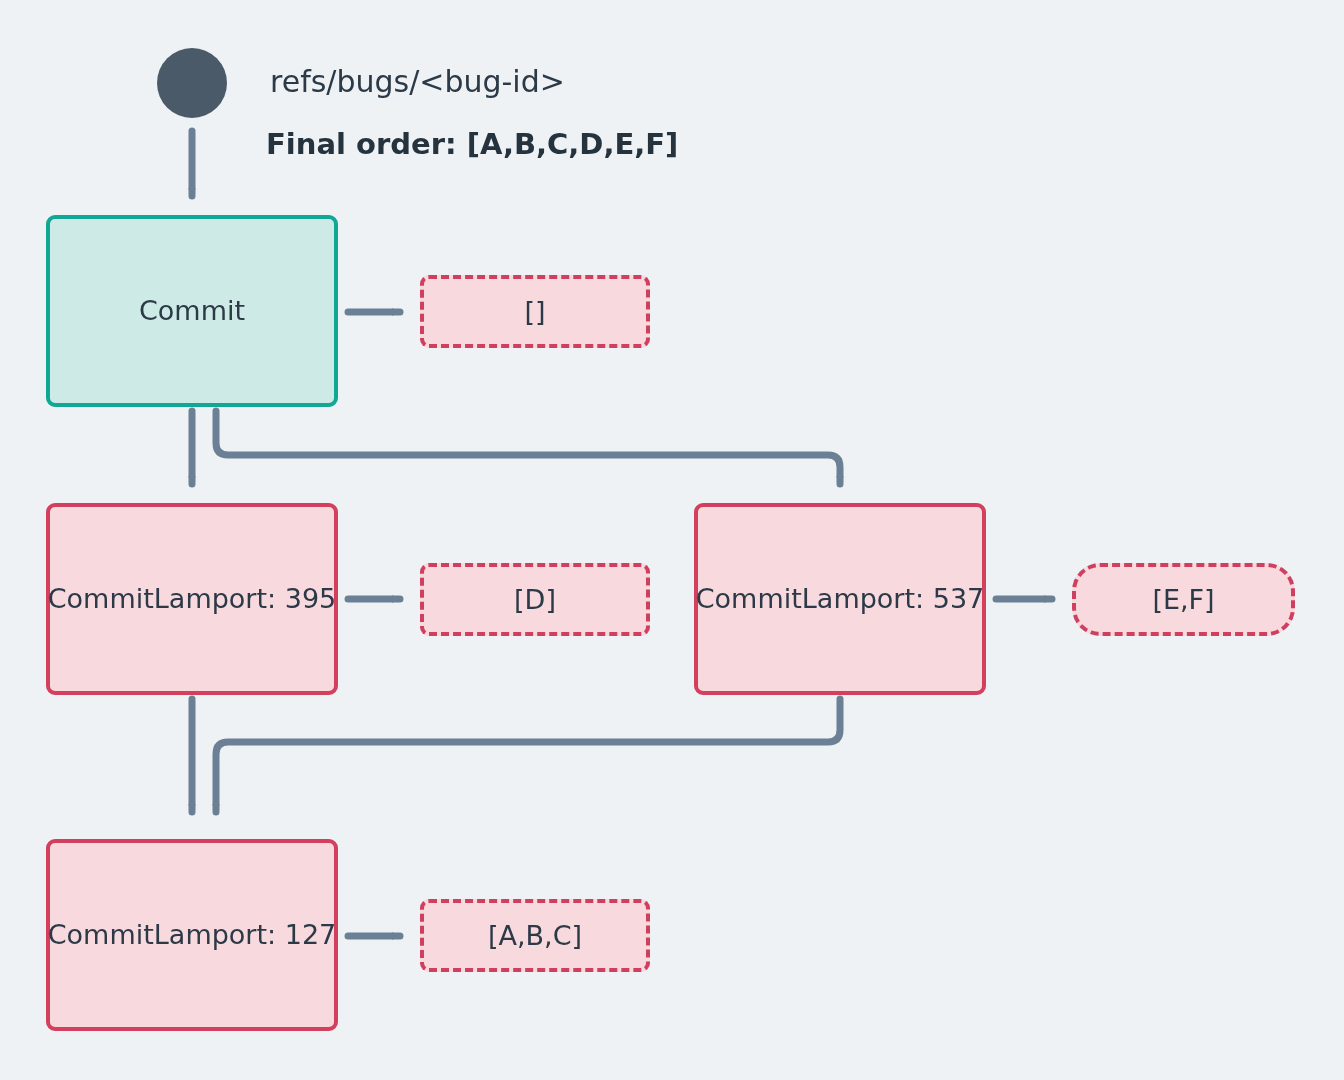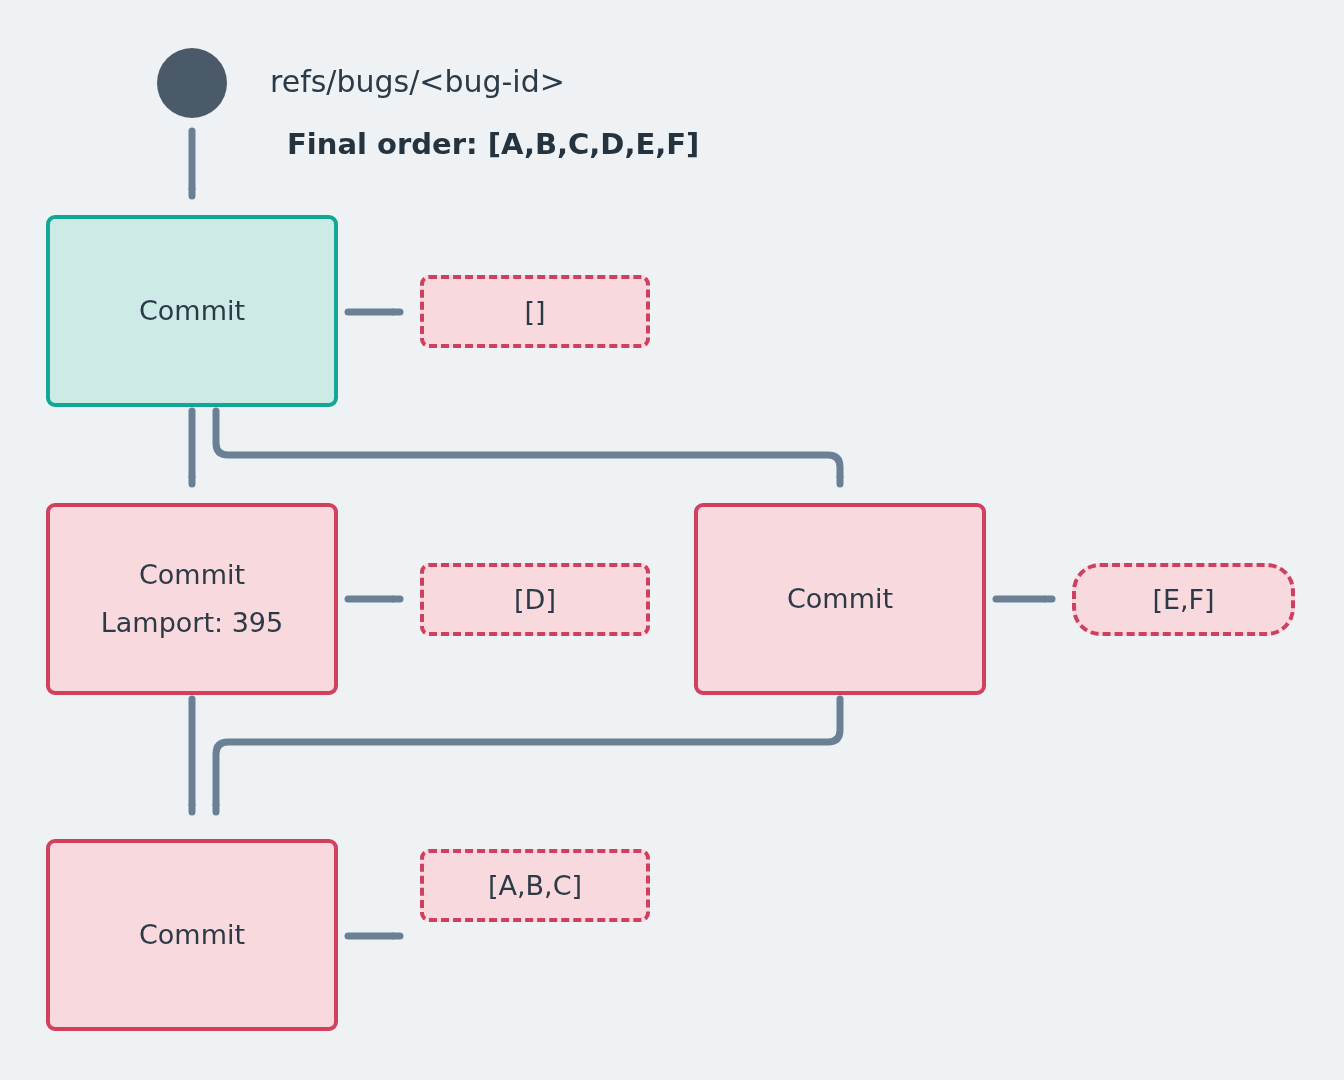--- a/index.html
+++ b/index.html
@@ -43,35 +43,34 @@
   .ref-label {
     position: absolute;
     left: 270px;
     top: 64px;
     font-size: 30px;
     color: #2c3a47;
     white-space: nowrap;
   }
   .final-order {
     position: absolute;
-    left: 287px;
+    left: 266px;
     top: 127px;
     font-size: 29px;
     font-weight: bold;
     color: #25333f;
     white-space: nowrap;
   }
 
   
   .commit-node {
     position: absolute;
     box-sizing: border-box;
     border-radius: 9px;
     display: flex;
-    flex-direction: column;
     align-items: center;
     justify-content: center;
     color: #2c3a47;
     font-size: 27px;
     line-height: 48px;
   }
   .commit-node.teal {
     background: #cdeae6;
     border: 4px solid #11a795;
   }
@@ -141,21 +140,23 @@
   <div class="badge" style="left:420px; top:275px; width:230px; height:73px;">[]</div>
 
   <div class="commit-node pink" style="left:46px; top:503px; width:292px; height:192px;">
     <div class="cn-title">Commit</div>
     <div class="cn-lamport">Lamport: 395</div>
   </div>
   <div class="badge" style="left:420px; top:563px; width:230px; height:73px;">[D]</div>
 
   <div class="commit-node pink" style="left:694px; top:503px; width:292px; height:192px;">
     <div class="cn-title">Commit</div>
+    <div class="cn-lamport">Lamport: 537</div>
   </div>
   <div class="badge" style="left:1072px; top:563px; width:223px; height:73px;border-radius:28px;">[E,F]</div>
 
   <div class="commit-node pink" style="left:46px; top:839px; width:292px; height:192px;">
     <div class="cn-title">Commit</div>
+    <div class="cn-lamport">Lamport: 127</div>
   </div>
-  <div class="badge" style="left:420px; top:849px; width:230px; height:73px;">[A,B,C]</div>
+  <div class="badge" style="left:420px; top:899px; width:230px; height:73px;">[A,B,C]</div>
 
 </div>
 
 </body></html>

